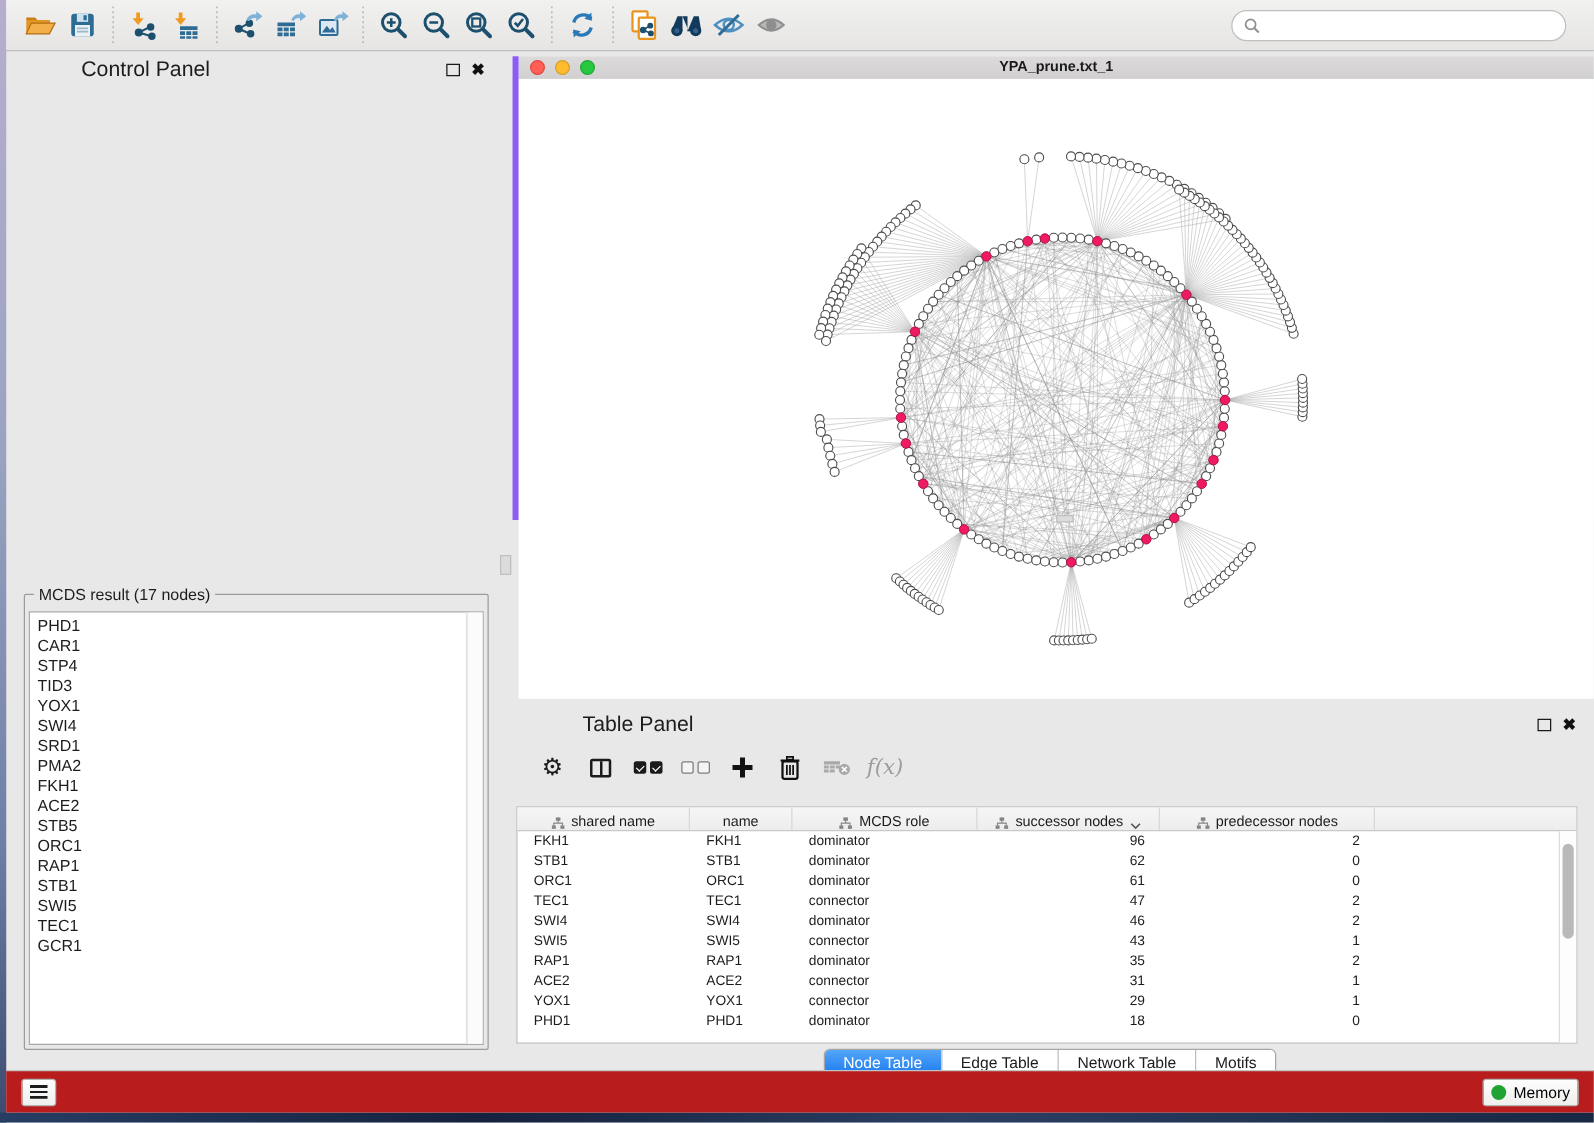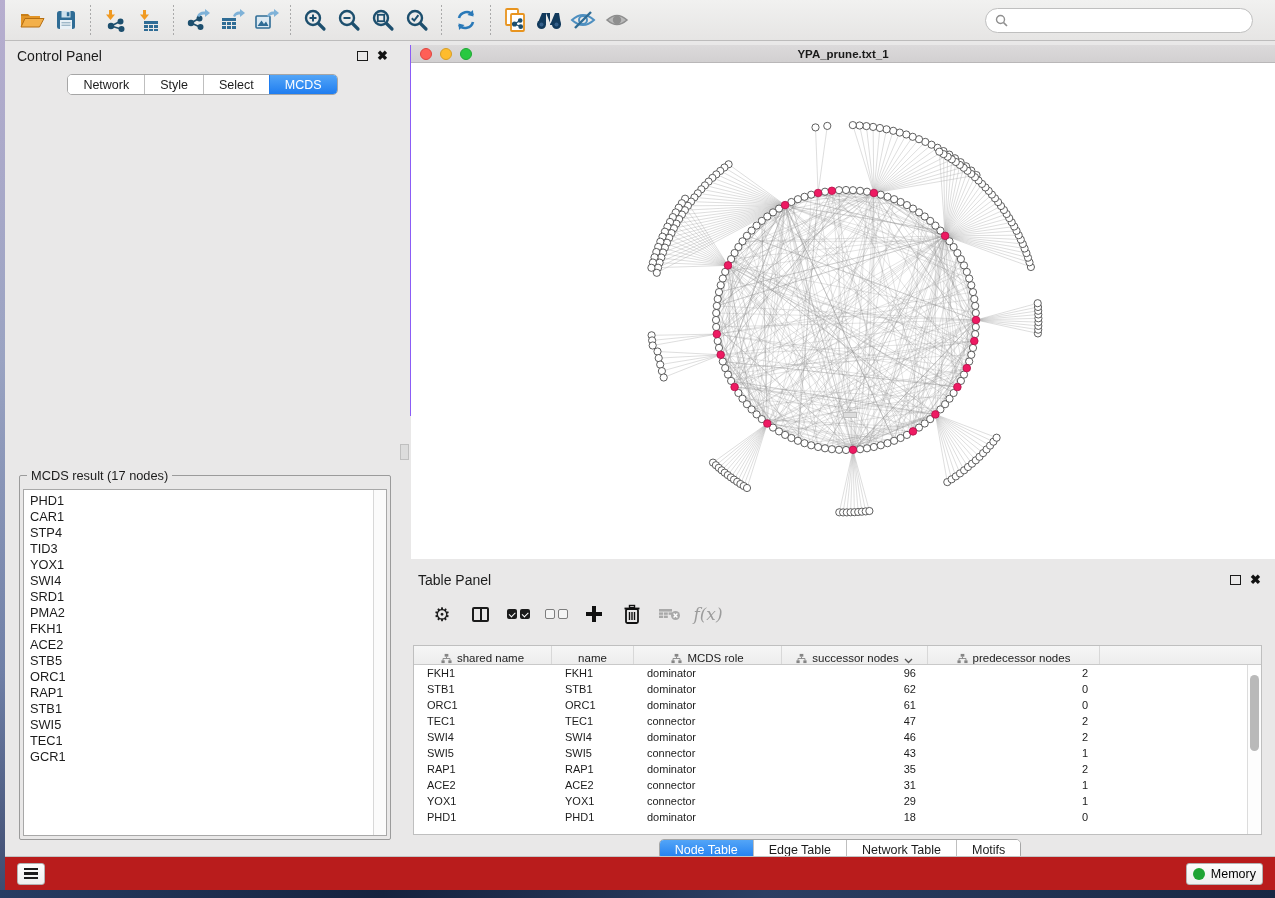--- a/index.html
+++ b/index.html
@@ -23,21 +23,21 @@
     background-size:1px 4px; background-repeat:repeat-y; }
   .search { margin-left:auto; margin-right:12px; width:268px; height:25px;
     border:1px solid #bfbfbf; border-radius:13px; background:#fff;
     display:flex; align-items:center; padding:0 9px; }
   .search input { border:none; outline:none; flex:1; font-size:12px; background:transparent;
     font-family:"Liberation Sans", sans-serif; margin-left:6px; }
 
   
   .control-panel { position:absolute; left:5px; top:41px; width:395px; height:815px; }
   .cp-head { height:24px; display:flex; align-items:center; padding:6px 12px 0 12px; }
-  .cp-title { font-size:14px; }
+  .cp-title { font-size:17px;margin-left:48px; }
   .panel-btns { margin-left:auto; display:flex; gap:9px; align-items:center; }
   .float-icon { width:11px; height:10px; border:1.6px solid #1a1a1a; display:inline-block; }
   .close-icon { font-size:13px; font-weight:bold; color:#111; line-height:10px; cursor:pointer; }
 
   .seg-tabs { display:inline-flex; border:1px solid #a6a6a6; border-radius:5px;
     background:#fff; overflow:hidden; height:21px; }
   .seg-tab { padding:0 15px; display:flex; align-items:center; font-size:12.5px;
     border-left:1px solid #bfbfbf; cursor:pointer; background:#fff; color:#1c1c1c; }
   .seg-tab:first-child { border-left:none; }
   .seg-tab.active { background:linear-gradient(#53a5f7,#1f7df0); color:#fff;
@@ -63,21 +63,21 @@
     border:1px solid #9b9b9b; border-radius:2px; padding:6px 3px 3px 3px; }
   .mcds-fieldset legend { font-size:12.8px; padding:0 4px; margin-left:4px; }
   .mcds-list { width:100%; height:100%; background:#fff; border:1px solid #a8a8a8;
     display:flex; }
   .mcds-items { flex:1; padding:3px 0 0 6px; overflow:hidden; }
   .mcds-item { font-size:12.8px; line-height:16px; }
   .mcds-scroll { width:13px; border-left:1px solid #d8d8d8; background:#fbfbfb; }
 
   
   .net-window { position:absolute; left:410px; top:45px; right:0; height:371px;
-    background:#fff; border-left:1px solid #8b5cf6; }
+    background:#fff; border-left:5px solid #8b5cf6; }
   .net-titlebar { height:18px; background:linear-gradient(#dcdadb,#d2d0d1);
     border-bottom:1px solid #b9b7b8; display:flex; align-items:center; position:relative; }
   .lights { display:flex; gap:8px; margin-left:9px; }
   .light { width:12px; height:12px; border-radius:50%; cursor:pointer; }
   .light.red { background:#ff5f57; border:0.5px solid #e0443e; }
   .light.yellow { background:#febc2e; border:0.5px solid #d89e24; }
   .light.green { background:#28c840; border:0.5px solid #1ea734; }
   .net-title { position:absolute; left:0; right:0; text-align:center; font-size:11.5px;
     font-weight:bold; color:#1a1a1a; }
   .net-canvas { position:relative; width:100%; height:496px; background:#fff; }
@@ -312,28 +312,20 @@
   </div>
 </div>
 
 <div class="control-panel">
   <div class="cp-head">
     <span class="cp-title">Control Panel</span>
     <span class="panel-btns">
       <span class="float-icon"></span>
       <span class="close-icon">✖</span>
     </span>
-  </div>
-  <div class="cp-tabs-row">
-    <span class="seg-tabs" id="cp-tabs">
-        <span class="seg-tab">Network</span>
-        <span class="seg-tab">Style</span>
-        <span class="seg-tab">Select</span>
-        <span class="seg-tab active">MCDS</span>
-      </span>
   </div>
   <fieldset class="mcds-fieldset">
     <legend>MCDS result (17 nodes)</legend>
     <div class="mcds-list">
       <div class="mcds-items" id="mcds-items">
           <div class="mcds-item">PHD1</div>
           <div class="mcds-item">CAR1</div>
           <div class="mcds-item">STP4</div>
           <div class="mcds-item">TID3</div>
           <div class="mcds-item">YOX1</div>

